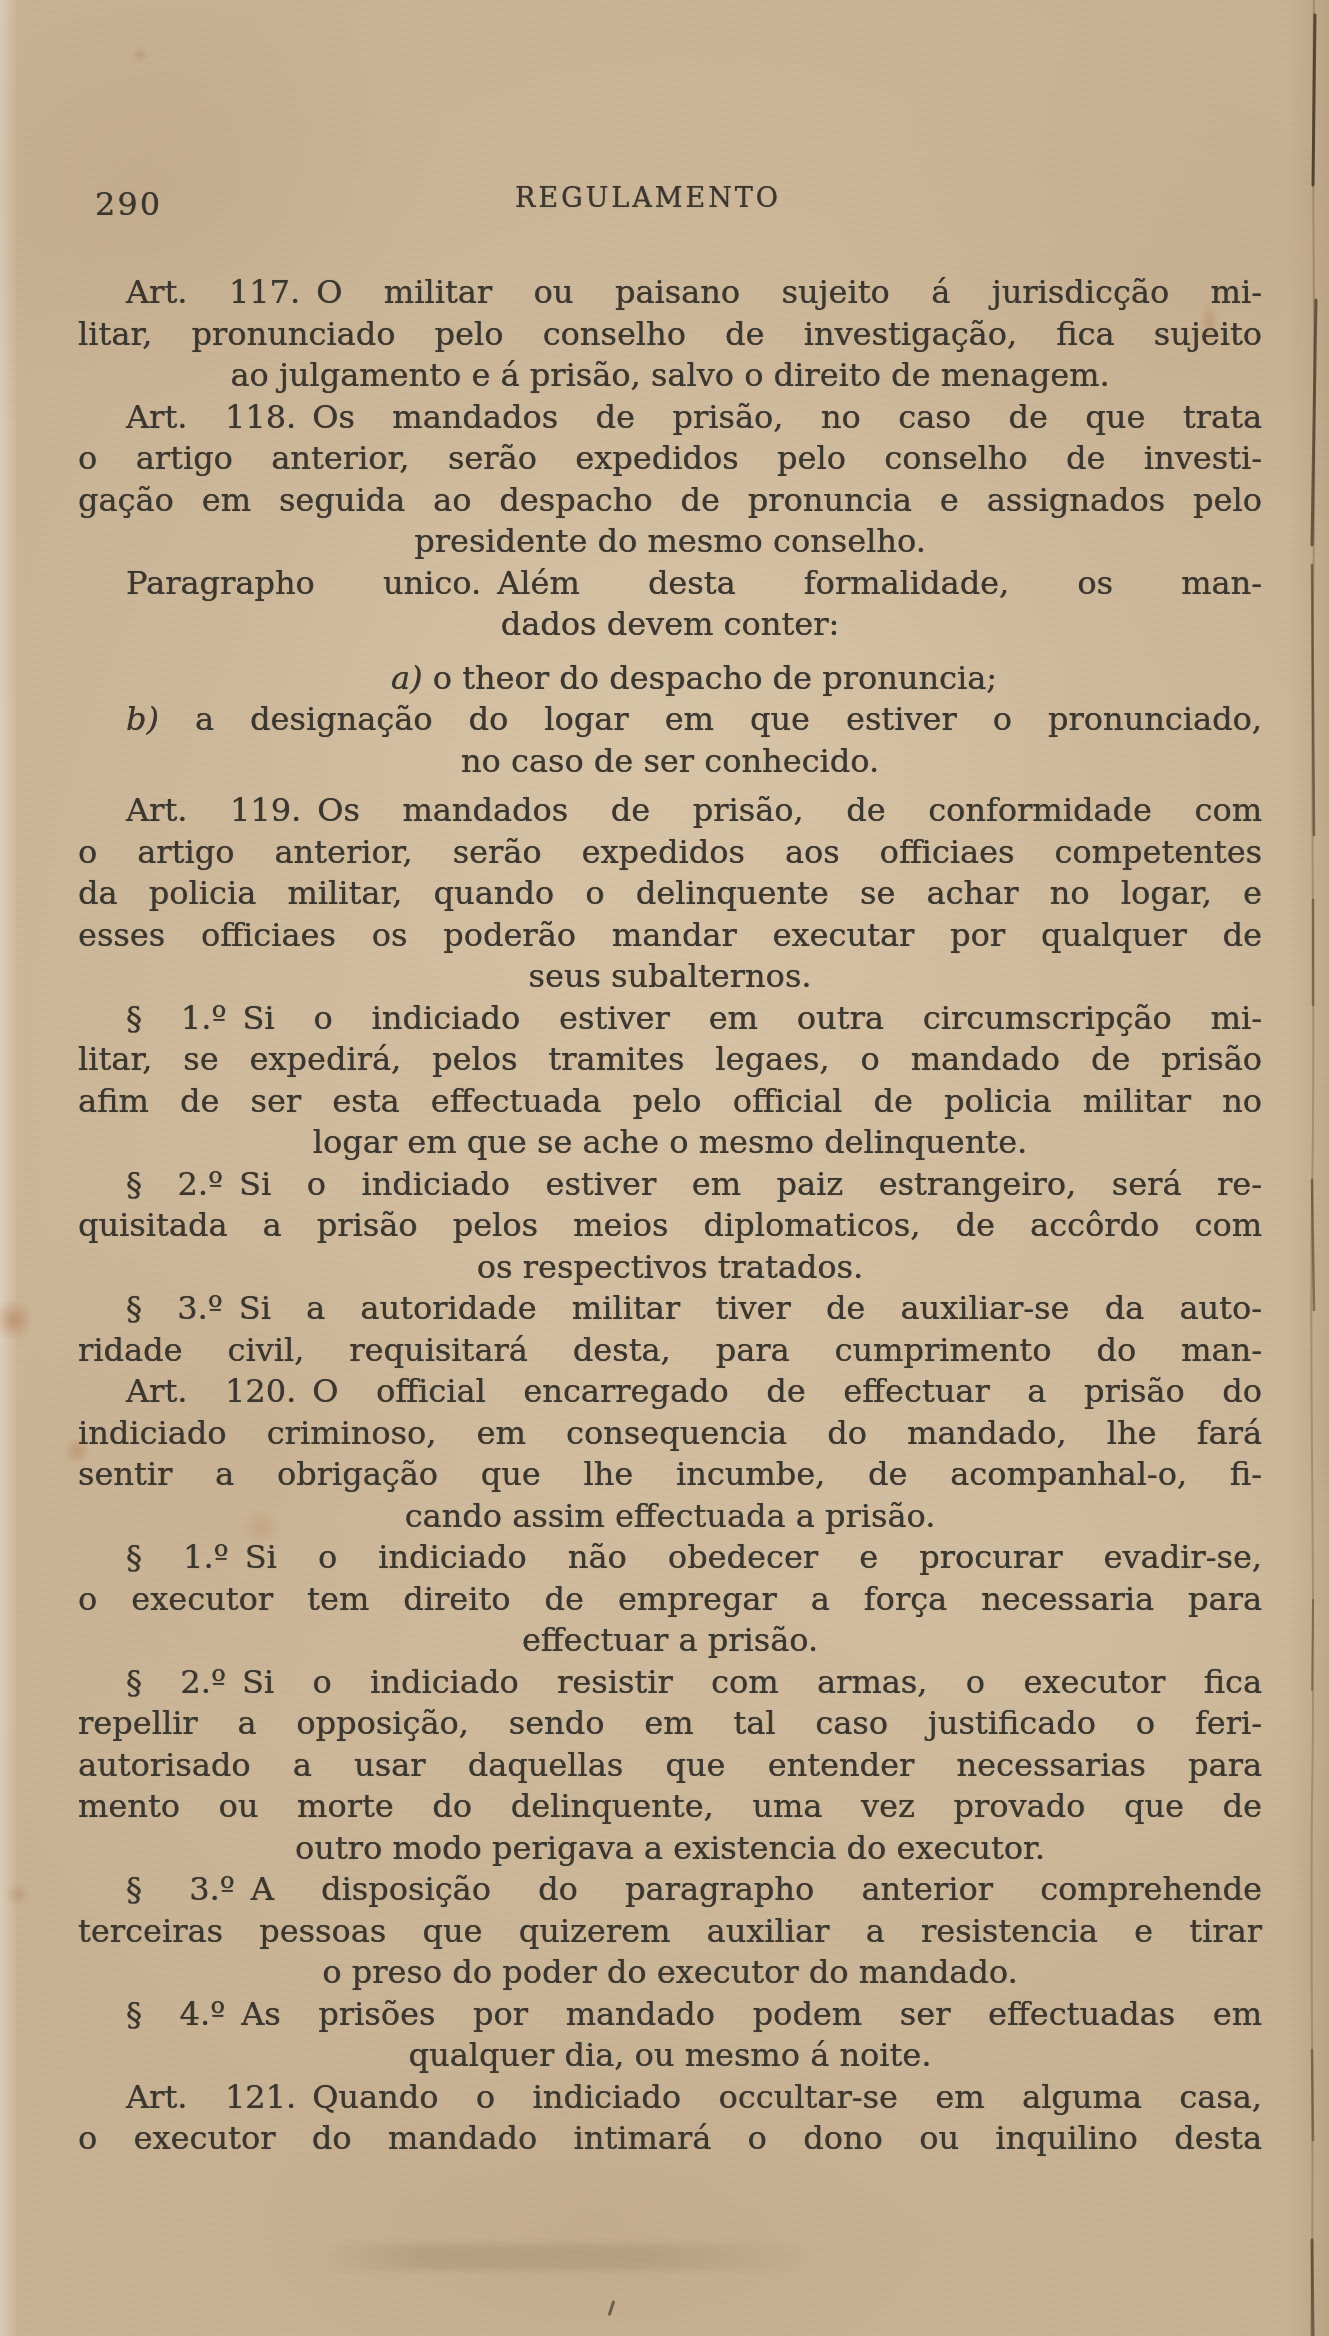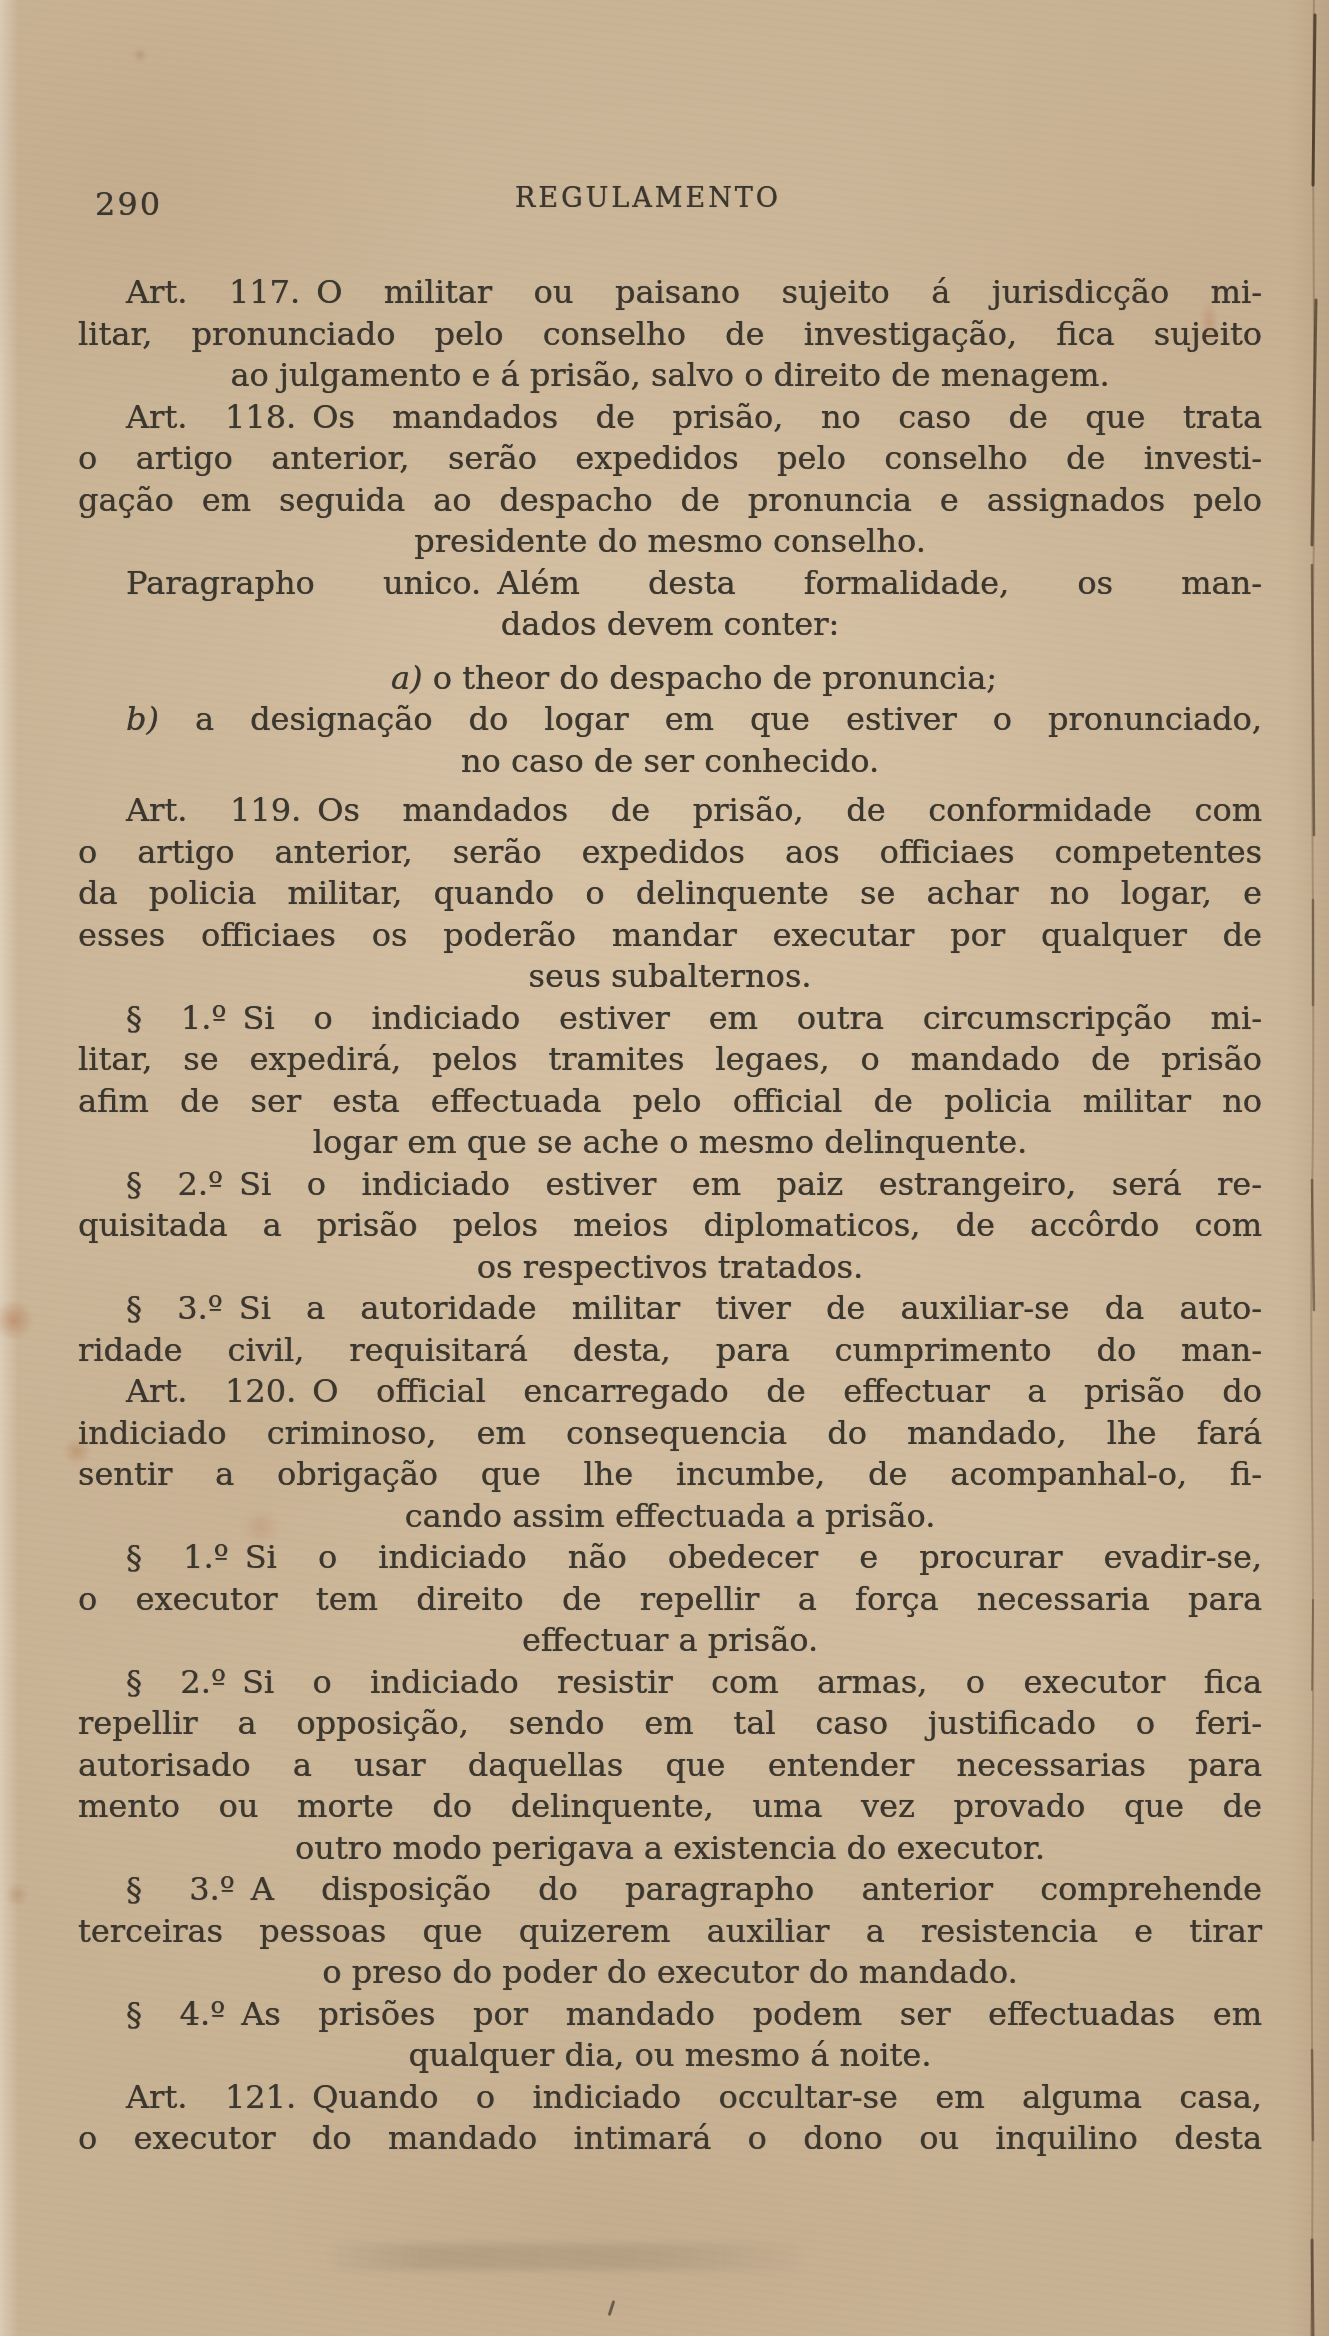--- a/index.html
+++ b/index.html
@@ -103,21 +103,21 @@
       <div class="line indent fill">§ 2.º Si o indiciado estiver em paiz estrangeiro, será re-</div>
       <div class="line fill">quisitada a prisão pelos meios diplomaticos, de accôrdo com</div>
       <div class="line">os respectivos tratados.</div>
       <div class="line indent fill">§ 3.º Si a autoridade militar tiver de auxiliar-se da auto-</div>
       <div class="line fill">ridade civil, requisitará desta, para cumprimento do man-</div>
       <div class="line indent fill">Art. 120. O official encarregado de effectuar a prisão do</div>
       <div class="line fill">indiciado criminoso, em consequencia do mandado, lhe fará</div>
       <div class="line fill">sentir a obrigação que lhe incumbe, de acompanhal-o, fi-</div>
       <div class="line">cando assim effectuada a prisão.</div>
       <div class="line indent fill">§ 1.º Si o indiciado não obedecer e procurar evadir-se,</div>
-      <div class="line fill">o executor tem direito de repellir a força necessaria para</div>
+      <div class="line fill">o executor tem direito de empregar a força necessaria para</div>
       <div class="line">effectuar a prisão.</div>
       <div class="line indent fill">§ 2.º Si o indiciado resistir com armas, o executor fica</div>
       <div class="line fill">repellir a opposição, sendo em tal caso justificado o feri-</div>
       <div class="line fill">autorisado a usar daquellas que entender necessarias para</div>
       <div class="line fill">mento ou morte do delinquente, uma vez provado que de</div>
       <div class="line">outro modo perigava a existencia do executor.</div>
       <div class="line indent fill">§ 3.º A disposição do paragrapho anterior comprehende</div>
       <div class="line fill">terceiras pessoas que quizerem auxiliar a resistencia e tirar</div>
       <div class="line">o preso do poder do executor do mandado.</div>
       <div class="line indent fill">§ 4.º As prisões por mandado podem ser effectuadas em</div>

